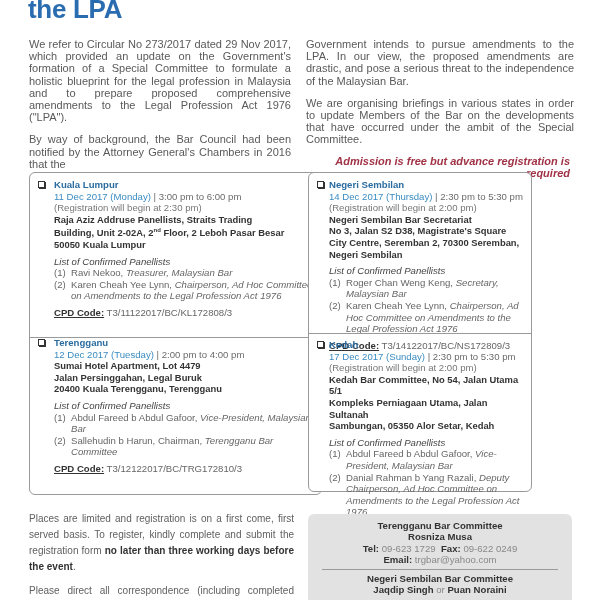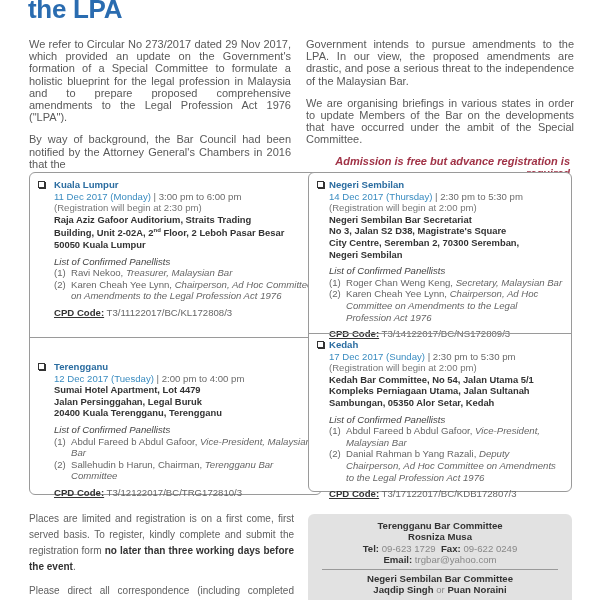--- a/index.html
+++ b/index.html
@@ -10,41 +10,41 @@
 
   .intro-col { position: absolute; top: 38px; width: 262px; font-size: 11px; line-height: 12.2px; color: #595959; text-align: justify; }
   .intro-col p { margin-bottom: 10px; }
   #col-left { left: 29px; }
   #col-right { left: 306px; width: 268px; }
 
   .admission { position: absolute; left: 300px; top: 155px; width: 270px; text-align: right; font-size: 11px; font-style: italic; font-weight: bold; color: #a03246; }
 
   .card { position: absolute; border: 1px solid #9a9a9a; border-radius: 6px; background: #fff; }
   #card-left { left: 29px; top: 172px; width: 293px; height: 323px; }
-  #card-right { left: 308px; top: 172px; width: 264px; height: 320px; }
+  #card-right { left: 308px; top: 172px; width: 224px; height: 320px; }
 
   .event { position: absolute; left: 0; width: 100%; font-size: 9.6px; line-height: 11.6px; }
   .event .box-icon { position: absolute; left: 8px; top: 2px; width: 7px; height: 7px; border: 1.3px solid #333; box-shadow: 1px 1px 0 #333; }
   .event .body { margin-left: 24px; margin-right: 8px; }
   .event .name { color: #2a6ca0; font-weight: bold; }
   .event .date { color: #3a8cc0; }
   .event .time { color: #6b6b6b; }
   .event .sep { color: #6b6b6b; }
   .event .reg { color: #777; }
   .event .venue { color: #333; font-weight: bold; font-size: 9.4px; }
   .event .panel-title { color: #444; margin-top: 5px; font-style: italic; }
   .event ol { list-style: none; }
   .event li { position: relative; padding-left: 17px; color: #666; }
   .event li .num { position: absolute; left: 0; top: 0; }
   .event li i { font-style: italic; }
   .event .cpd { margin-top: 5px; color: #666; }
   .event .cpd b { color: #333; text-decoration: underline; }
 
   #ev-kl { top: 6px; }
-  #ev-trg { top: 188px; }
+  #ev-trg { top: 164px; }
   #ev-ns { top: 6px; }
   #ev-kdh { top: 166px; }
 
   .divider { position: absolute; left: 0; width: 100%; height: 1px; background: #9a9a9a; }
 
   .bottom-left { position: absolute; left: 29px; top: 511px; width: 265px; font-size: 10px; line-height: 16px; color: #606060; text-align: justify; }
   .bottom-left p { margin-bottom: 8px; }
   .bottom-left b { color: #333; }
 
   .contact { position: absolute; left: 308px; top: 514px; width: 264px; height: 100px; background: #e2e2e2; border-radius: 6px; text-align: center; font-size: 9.6px; line-height: 11.4px; padding-top: 6px; color: #333; }
@@ -72,21 +72,21 @@
 <div class="admission">Admission is free but advance registration is required</div>
 
 <div class="card" id="card-left">
   <div class="event" id="ev-kl">
     <span class="box-icon"></span>
     <div class="body">
       <div class="name">Kuala Lumpur</div>
       <div><span class="date">11 Dec 2017 (Monday)</span><span class="sep"> | </span><span class="time">3:00 pm to 6:00 pm</span></div>
       <div class="reg">(Registration will begin at 2:30 pm)</div>
       <div class="venue">
-        <div>Raja Aziz Gafoor Auditorium, Straits Trading</div>
+        <div>Raja Aziz Addruse Panellists, Straits Trading</div>
         <div>Building, Unit 2-02A, 2<sup style="font-size:6px">nd</sup> Floor, 2 Leboh Pasar Besar</div>
         <div>50050 Kuala Lumpur</div>
       </div>
       <div class="panel-title">List of Confirmed Panellists</div>
       <ol>
         <li><span class="num">(1)</span><span>Ravi Nekoo, </span><i>Treasurer, Malaysian Bar</i></li>
         <li><span class="num">(2)</span><span>Karen Cheah Yee Lynn, </span><i>Chairperson, Ad Hoc Committee on Amendments to the Legal Profession Act 1976</i></li>
       </ol>
       <div class="cpd"><b>CPD Code:</b> <span>T3/11122017/BC/KL172808/3</span></div>
     </div>

